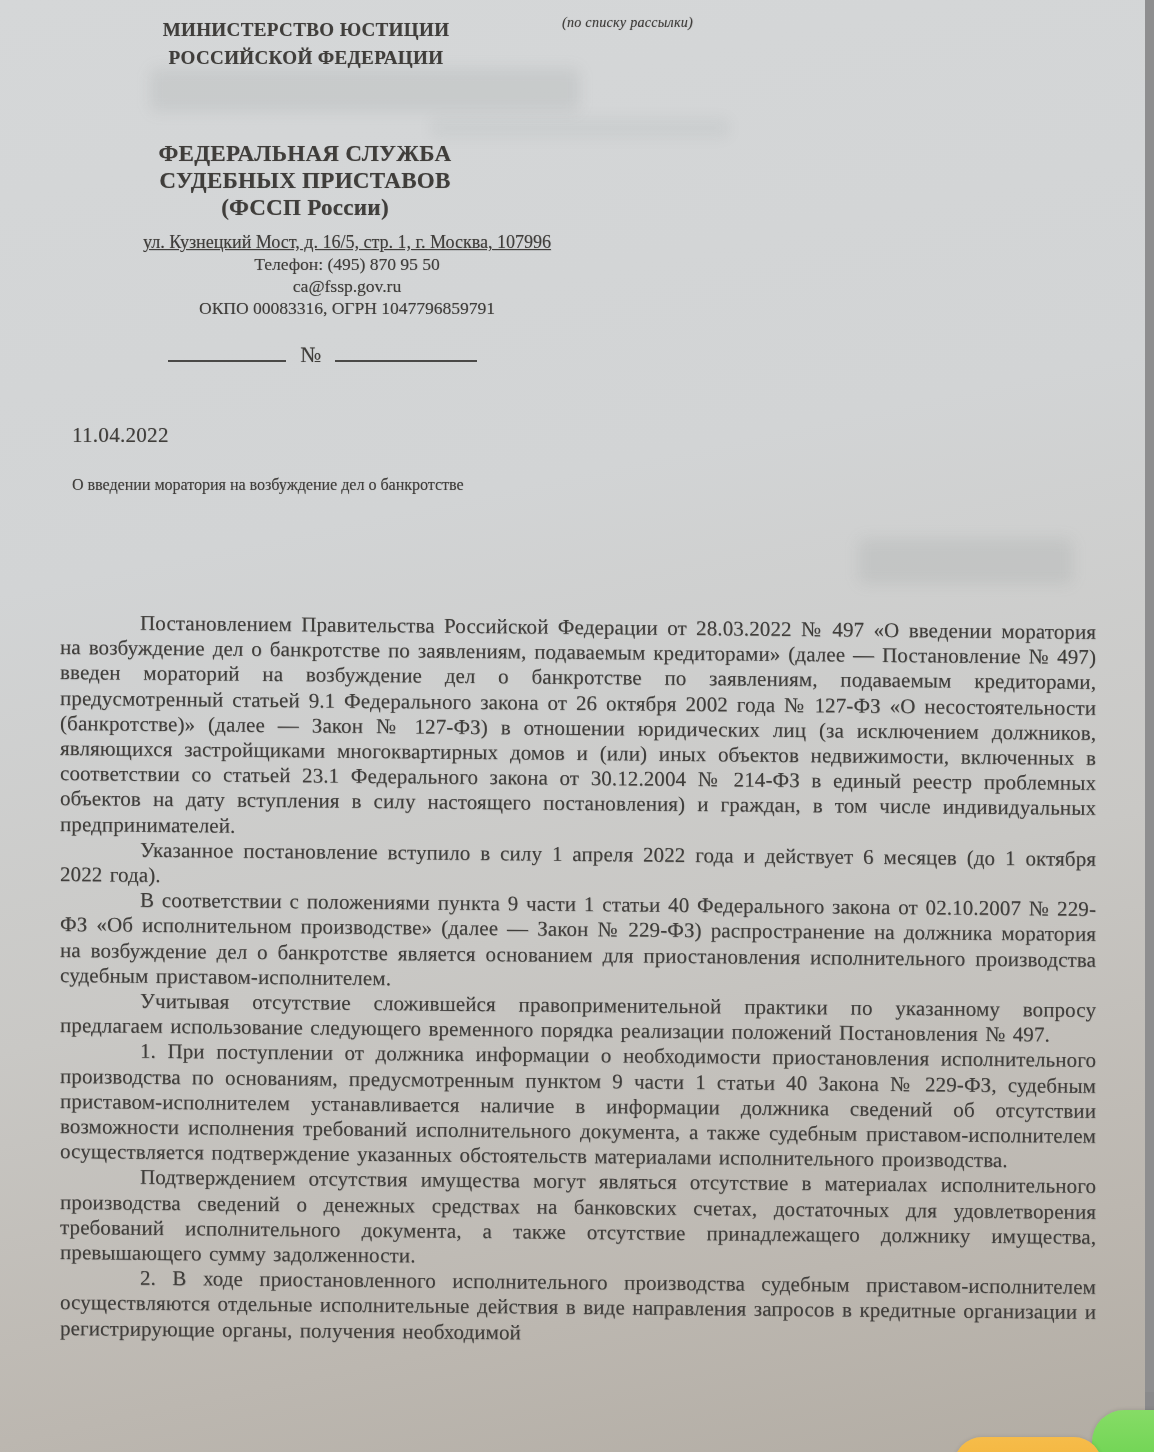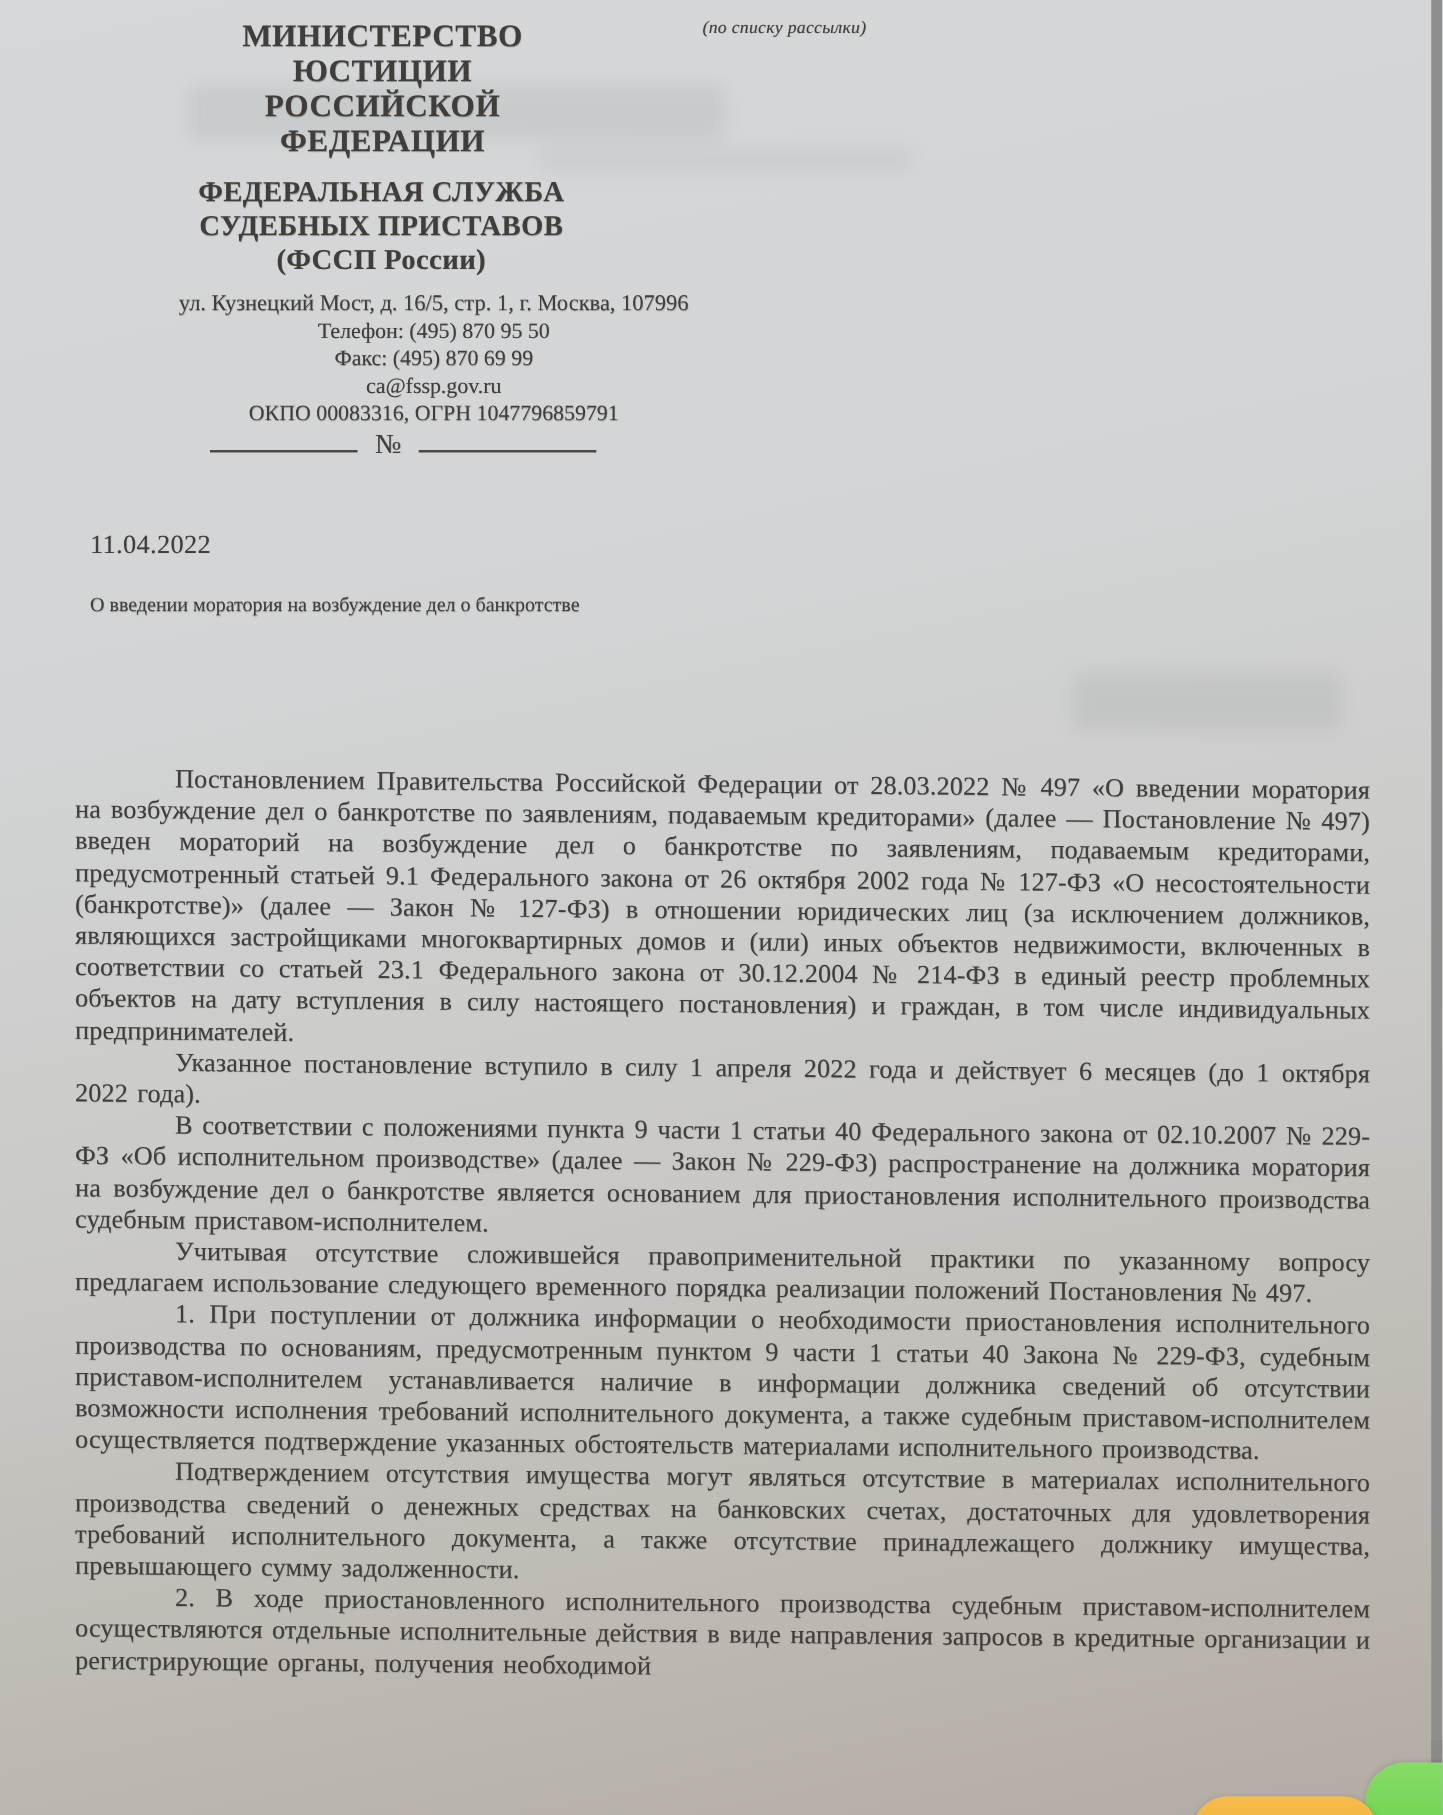--- a/index.html
+++ b/index.html
@@ -16,27 +16,27 @@
 
   
   .ghost{position:absolute;background:rgba(115,120,126,0.12);filter:blur(7px);border-radius:8px;}
   .ghost-a{left:150px;top:68px;width:430px;height:44px;}
   .ghost-b{left:430px;top:118px;width:300px;height:20px;opacity:.7;}
   .ghost-c{left:858px;top:538px;width:215px;height:46px;}
 
   .ink{color:#403e3b;text-shadow:0.3px 0.4px 0.7px rgba(50,50,50,0.42);}
 
   .ministry{position:absolute;left:128px;top:16px;width:356px;text-align:center;
-    font-size:25px;line-height:28px;font-weight:600;letter-spacing:.4px;}
+    font-size:19px;line-height:28px;font-weight:600;letter-spacing:.4px;}
   .distribution{position:absolute;left:562px;top:15px;width:260px;font-size:14px;letter-spacing:.3px;font-style:italic;}
   .service{position:absolute;left:140px;top:126px;width:330px;text-align:center;
     font-size:23px;line-height:27px;font-weight:600;letter-spacing:.3px;margin-top:14px;}
   .contact{position:absolute;left:92px;top:231px;width:510px;text-align:center;
     font-size:17.5px;line-height:22px;}
-  .contact .addr{font-size:18px;}
+  .contact .addr{font-size:18px;text-decoration:underline;}
 
   .number-row{position:absolute;left:168px;top:336px;width:330px;font-size:22px;}
   .blank{display:inline-block;border-bottom:2.5px solid #4a4947;height:24px;vertical-align:baseline;}
   .blank.left{width:118px;margin-right:14px;}
   .blank.right{width:142px;margin-left:14px;}
 
   .date{position:absolute;left:72px;top:423px;font-size:21px;letter-spacing:.3px;}
   .subject{position:absolute;left:72px;top:471px;width:525px;font-size:16px;line-height:27px;}
 
   .doc-body{position:absolute;left:60px;top:610px;width:1036px;
@@ -71,21 +71,20 @@
 
   <div class="service ink">
     <div>ФЕДЕРАЛЬНАЯ СЛУЖБА</div>
     <div>СУДЕБНЫХ ПРИСТАВОВ</div>
     <div>(ФССП России)</div>
   </div>
 
   <div class="contact ink">
     <div class="addr">ул. Кузнецкий Мост, д. 16/5, стр. 1, г. Москва, 107996</div>
     <div>Телефон: (495) 870 95 50</div>
-    <div>Факс: (495) 870 69 99</div>
     <div>ca@fssp.gov.ru</div>
     <div>ОКПО 00083316, ОГРН 1047796859791</div>
   </div>
 
   <div class="number-row ink">
     <span class="blank left"></span><span>№</span><span class="blank right"></span>
   </div>
 
   <div class="date ink">11.04.2022</div>
 

